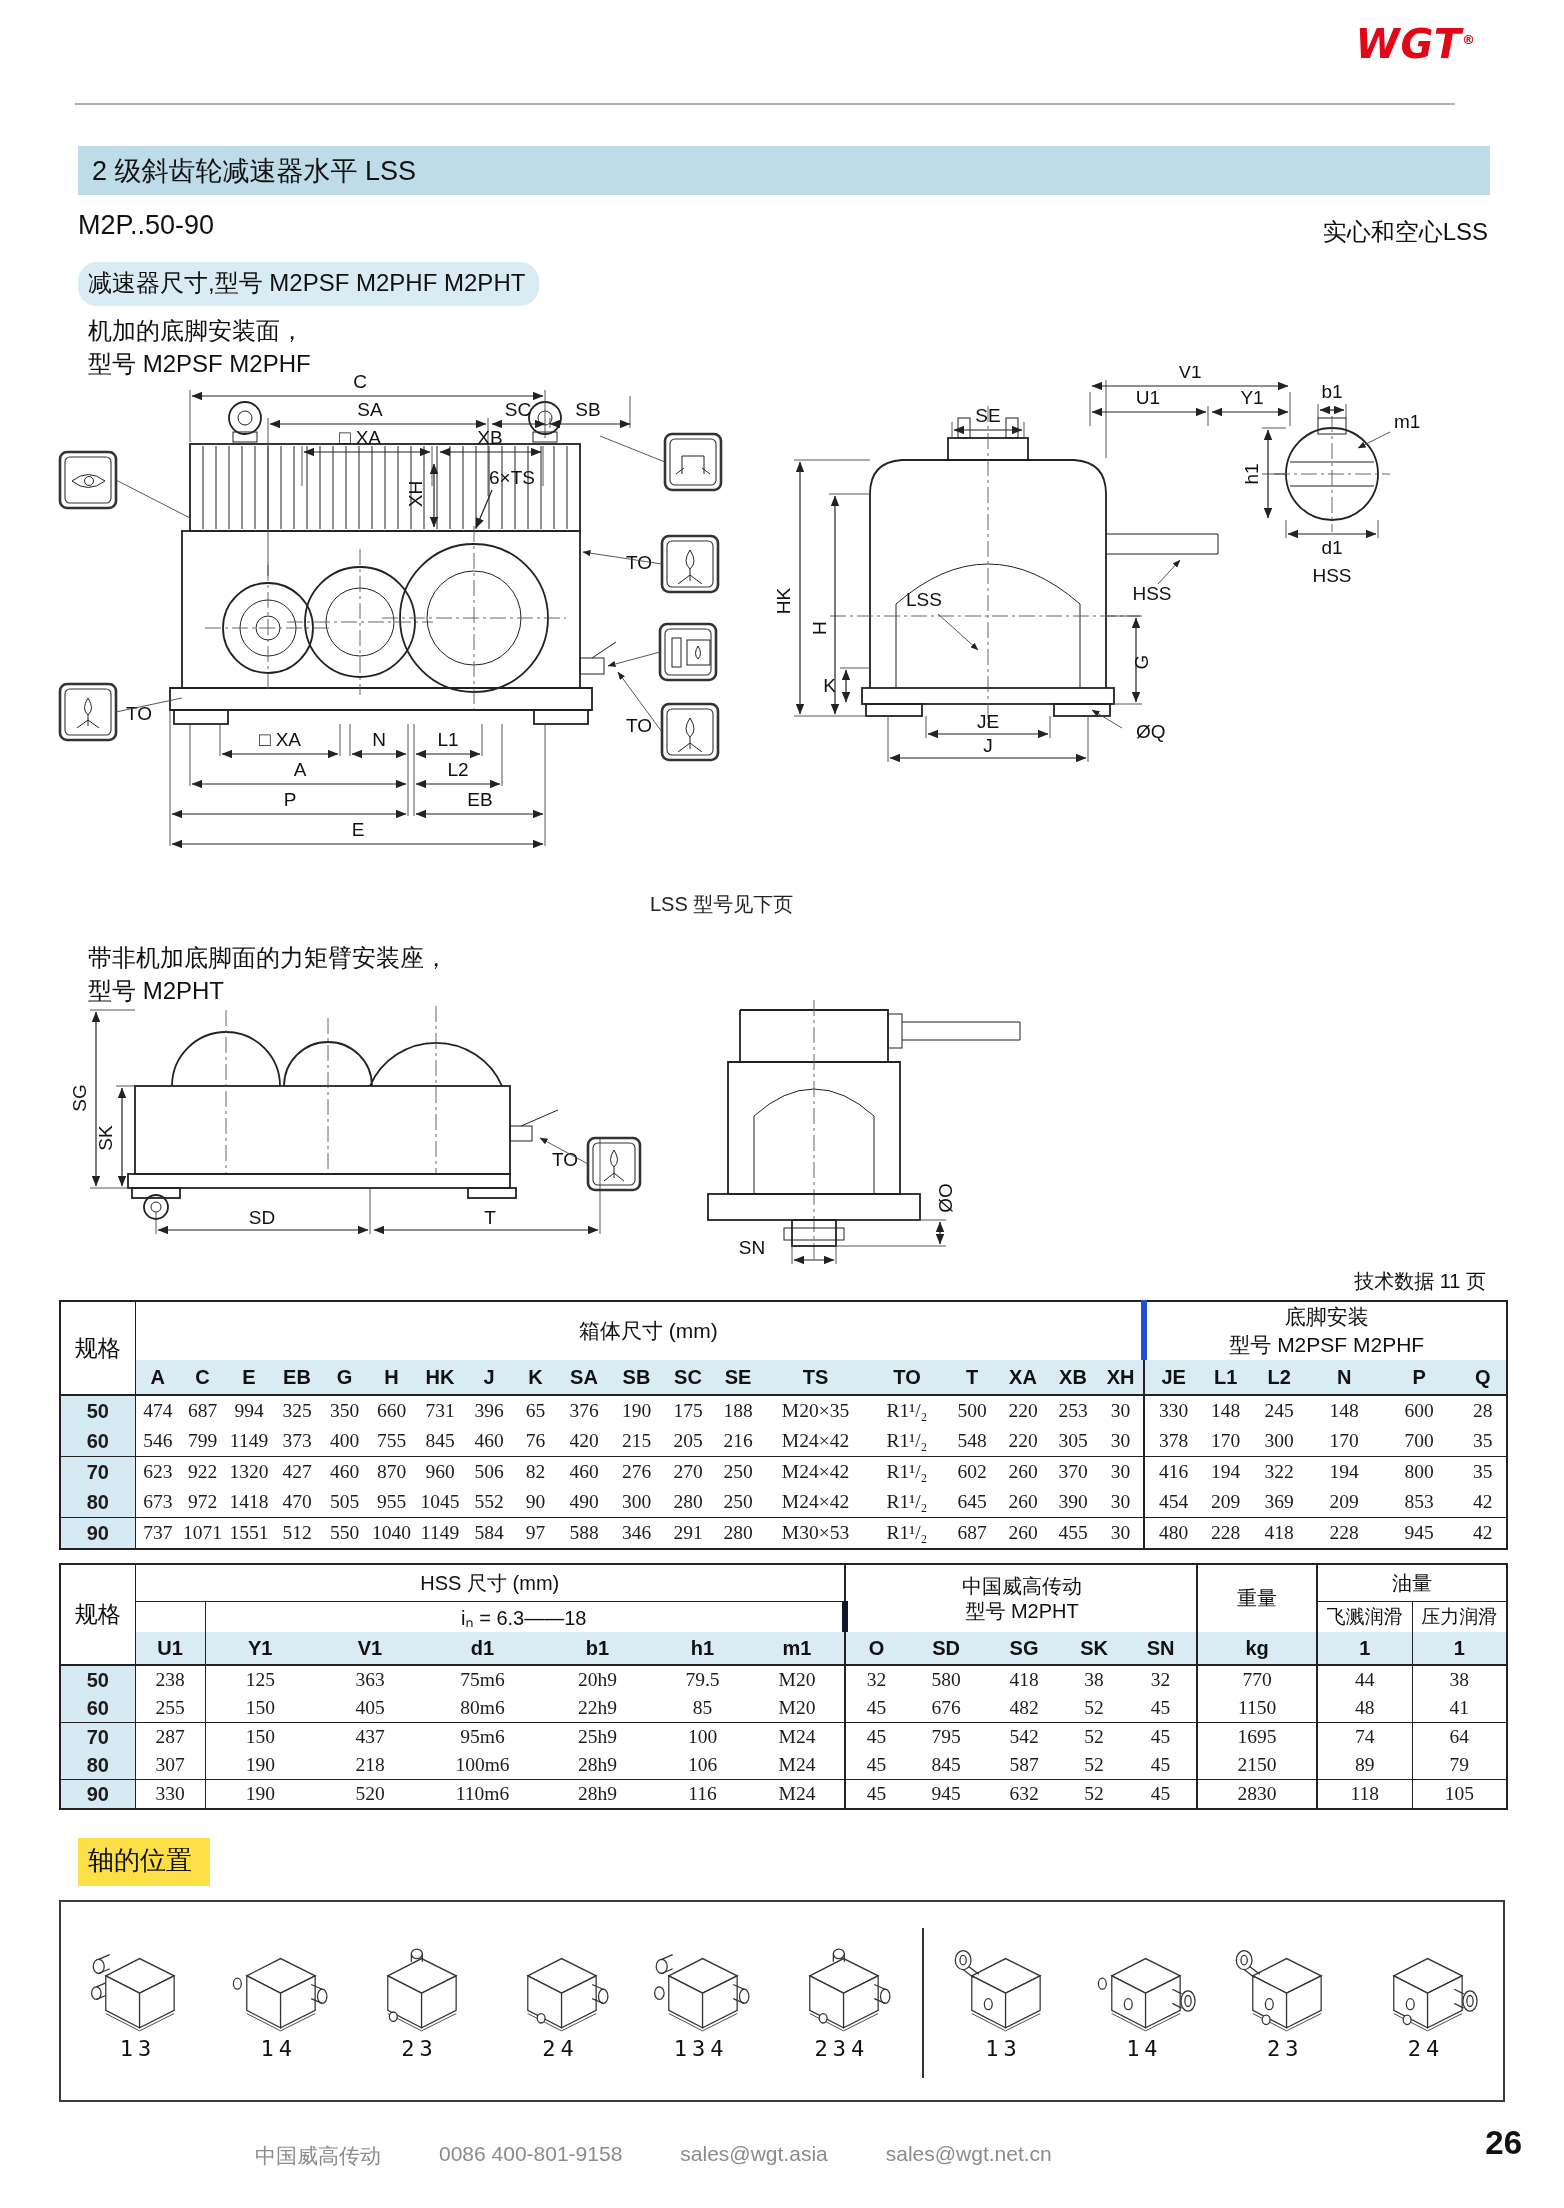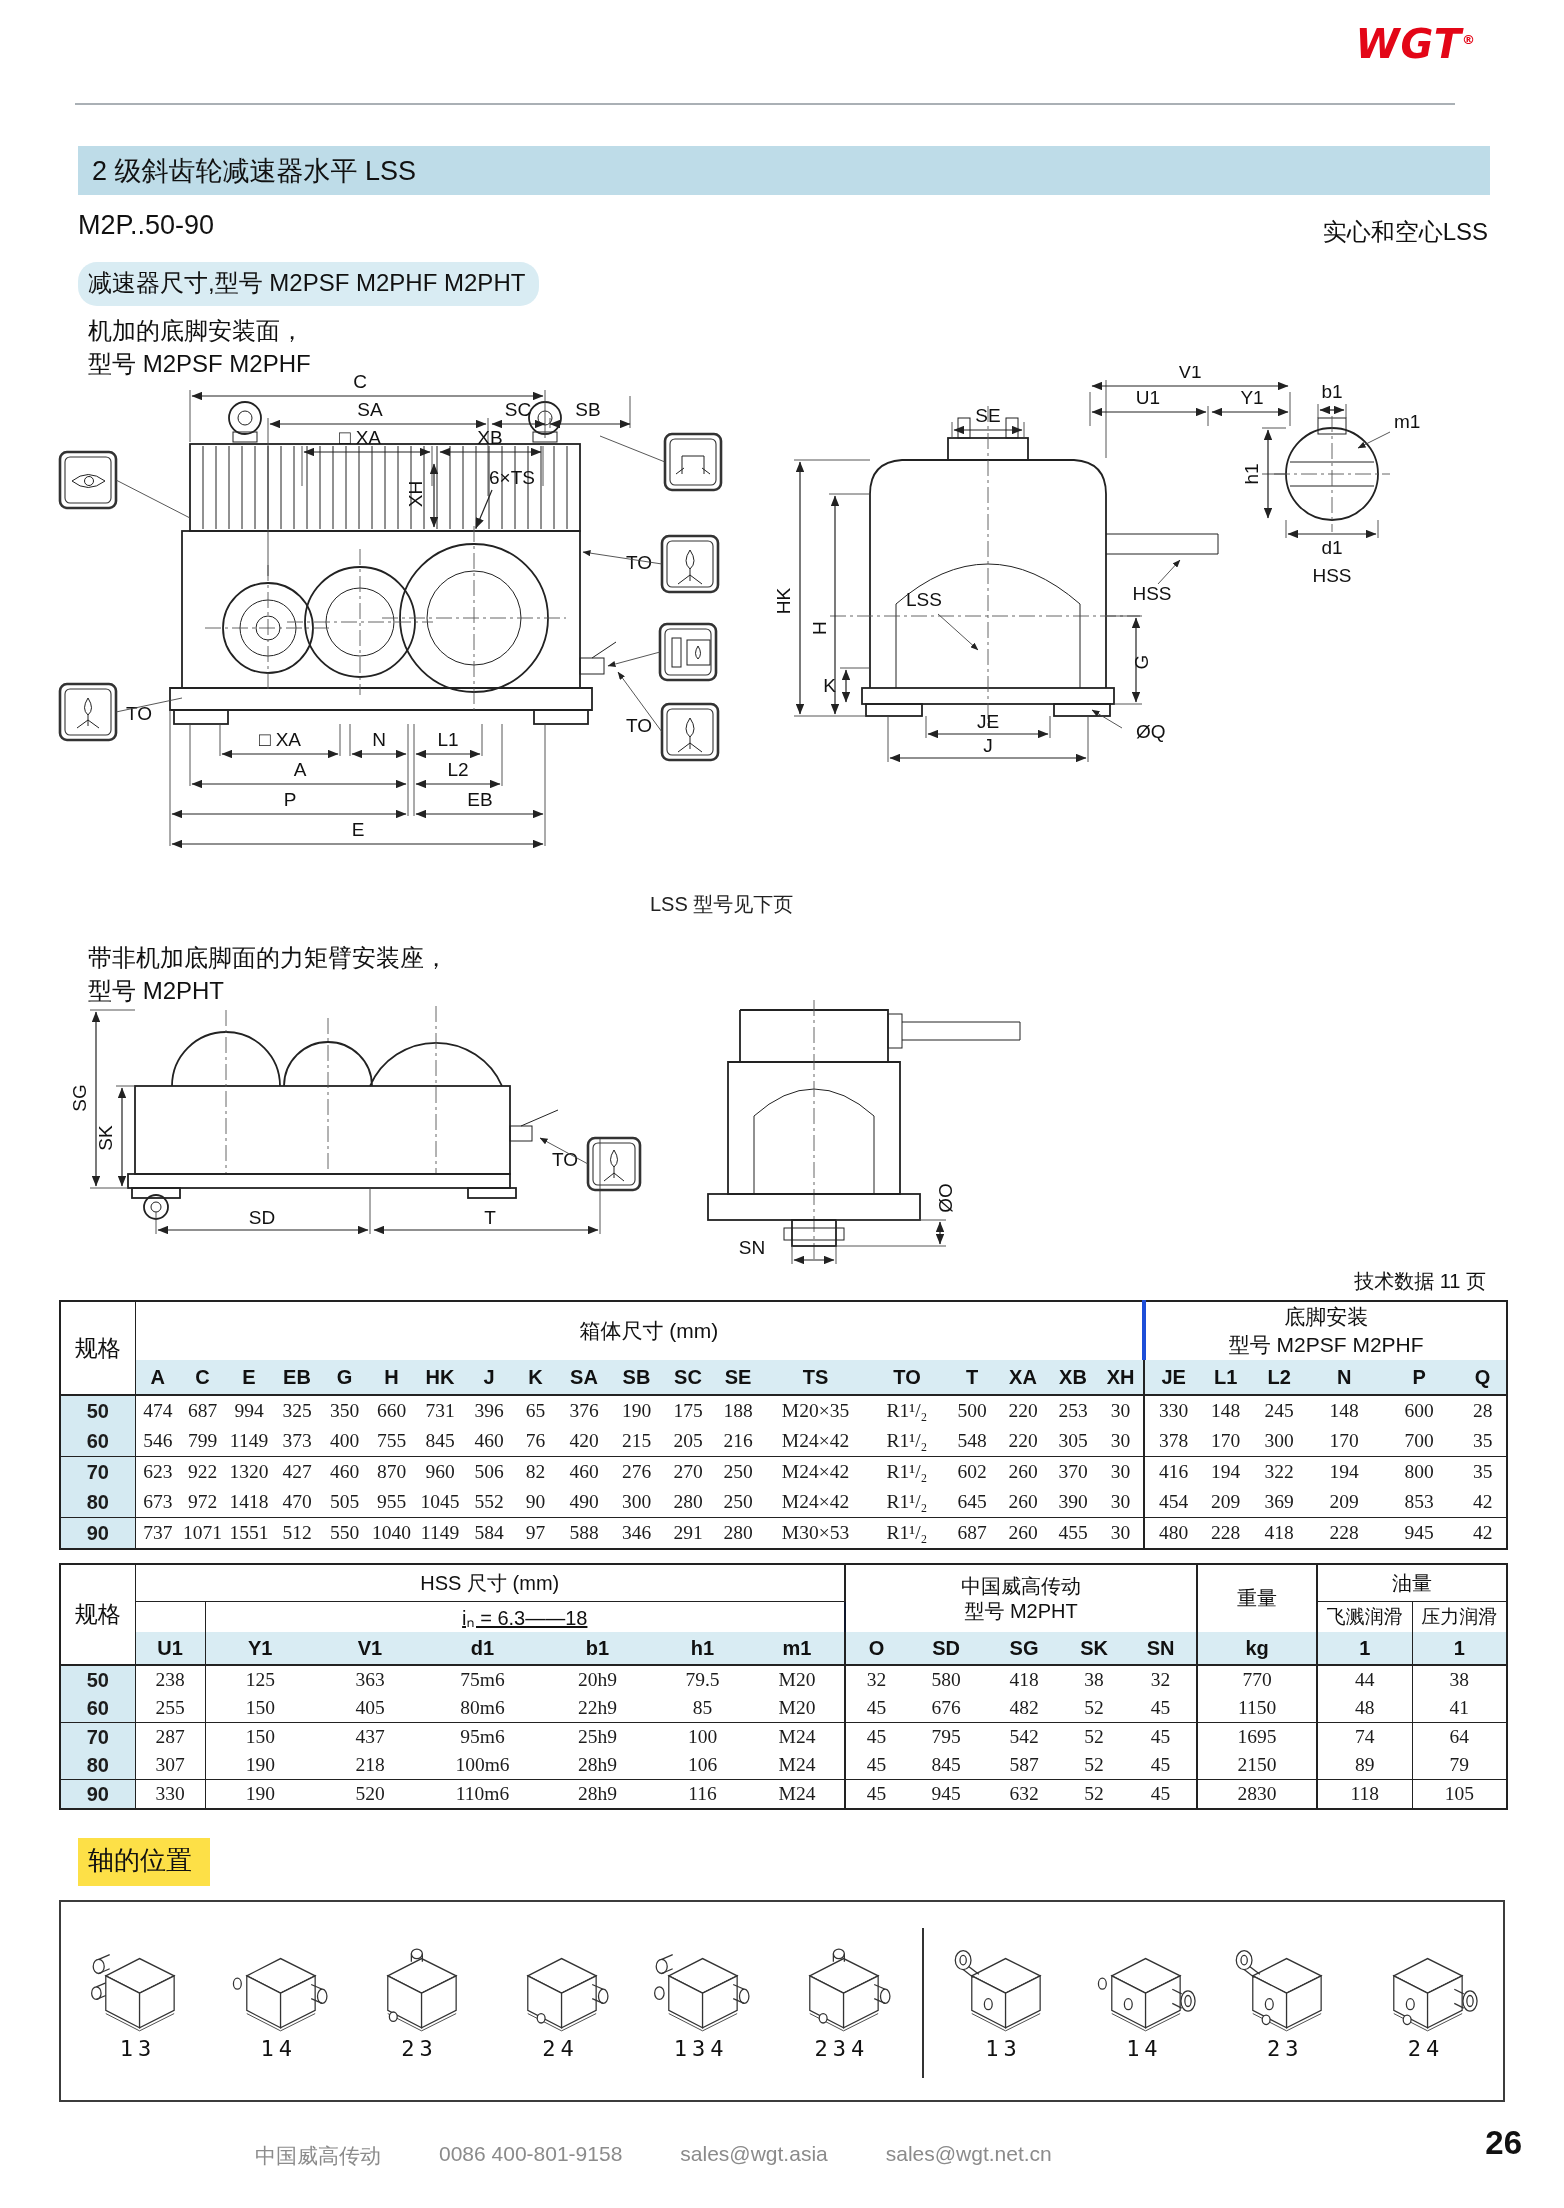--- a/index.html
+++ b/index.html
@@ -39,36 +39,36 @@
   table{width:100%;border-collapse:collapse;table-layout:fixed;border:2.4px solid #222;}
   td{padding:0;text-align:center;overflow:hidden;white-space:nowrap;font-size:20px;}
   thead td{font-family:"Liberation Sans",sans-serif;}
   tbody td{font-family:"Liberation Serif","DejaVu Serif",serif;font-size:19.5px;height:30px;color:#1c1c1c;}
   tbody td.spec{font-family:"Liberation Sans",sans-serif;font-weight:bold;background:#D5EAF2;font-size:20px;}
   tr.grp td{font-size:21px;}
   tr.cols td{background:#D9ECF3;font-weight:bold;border-bottom:2.2px solid #222;height:34px;}
   
   #t1 tr.grp td{height:58px;}
   #t1 .spec-h{border-right:1.8px solid #222;border-bottom:2.2px solid #222;font-size:23px;}
-  #t1 .g-box{border-right:4px solid #1d4ed8;padding-left:20px;}
+  #t1 .g-box{border-right:6px solid #1d4ed8;padding-left:20px;}
   #t1 tr.cols td:nth-child(19){border-right:2px solid #222;}
   #t1 tbody td.spec{border-right:1.8px solid #222;}
   #t1 tbody td:nth-child(20){border-right:2px solid #222;}
   
   #t2 tr.r1 td{height:36px;}
   #t2 tr.r2 td{height:30px;}
   #t2 tr.cols td{height:32px;}
   #t2 tbody td{height:28px;}
   #t2 .spec-h{border-right:1.8px solid #222;border-bottom:2.2px solid #222;font-size:23px;}
   #t2 .g-hss{border-bottom:1.6px solid #222;border-right:2px solid #222;}
   #t2 .g-tq{border-right:2px solid #222;line-height:25px;}
   #t2 .g-wt{border-right:2px solid #222;}
   #t2 .g-oil{border-bottom:1.6px solid #222;}
   #t2 .u1-blank{border-right:1.6px solid #222;}
-  #t2 .ratio{border-right:2px solid #0f172a;font-size:20px;text-decoration:underline;}
+  #t2 .ratio{border-right:6px solid #0f172a;font-size:20px;}
   #t2 .oil-s{border-right:1.6px solid #222;font-size:19px;}
   #t2 .oil-p{font-size:19px;}
   #t2 tr.cols td:nth-child(1){border-right:1.6px solid #222;}
   #t2 tr.cols td:nth-child(7){border-right:2px solid #222;}
   #t2 tr.cols td:nth-child(12){border-right:2px solid #222;}
   #t2 tr.cols td:nth-child(13){border-right:2px solid #222;}
   #t2 tr.cols td:nth-child(14){border-right:1.6px solid #222;}
   #t2 tbody td.spec{border-right:1.8px solid #222;}
   #t2 tbody td:nth-child(2){border-right:1.6px solid #222;}
   #t2 tbody td:nth-child(8){border-right:2px solid #222;}

